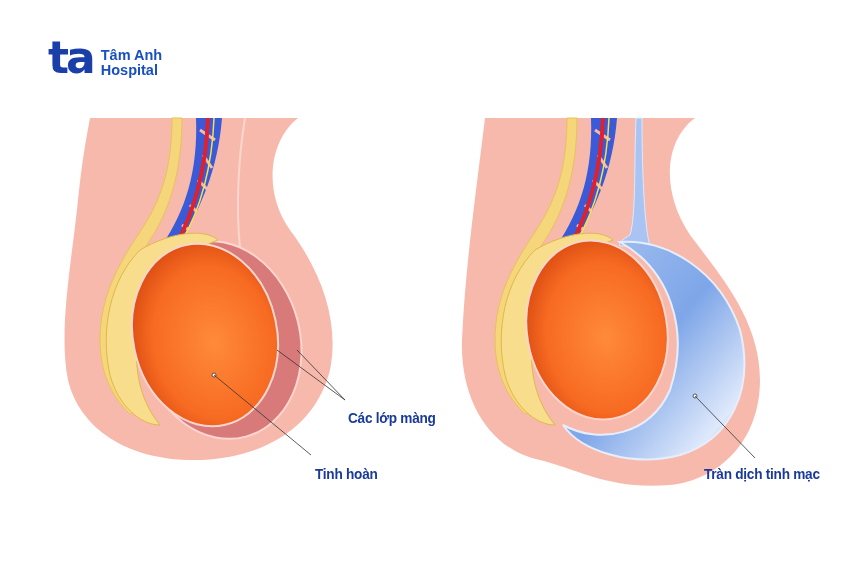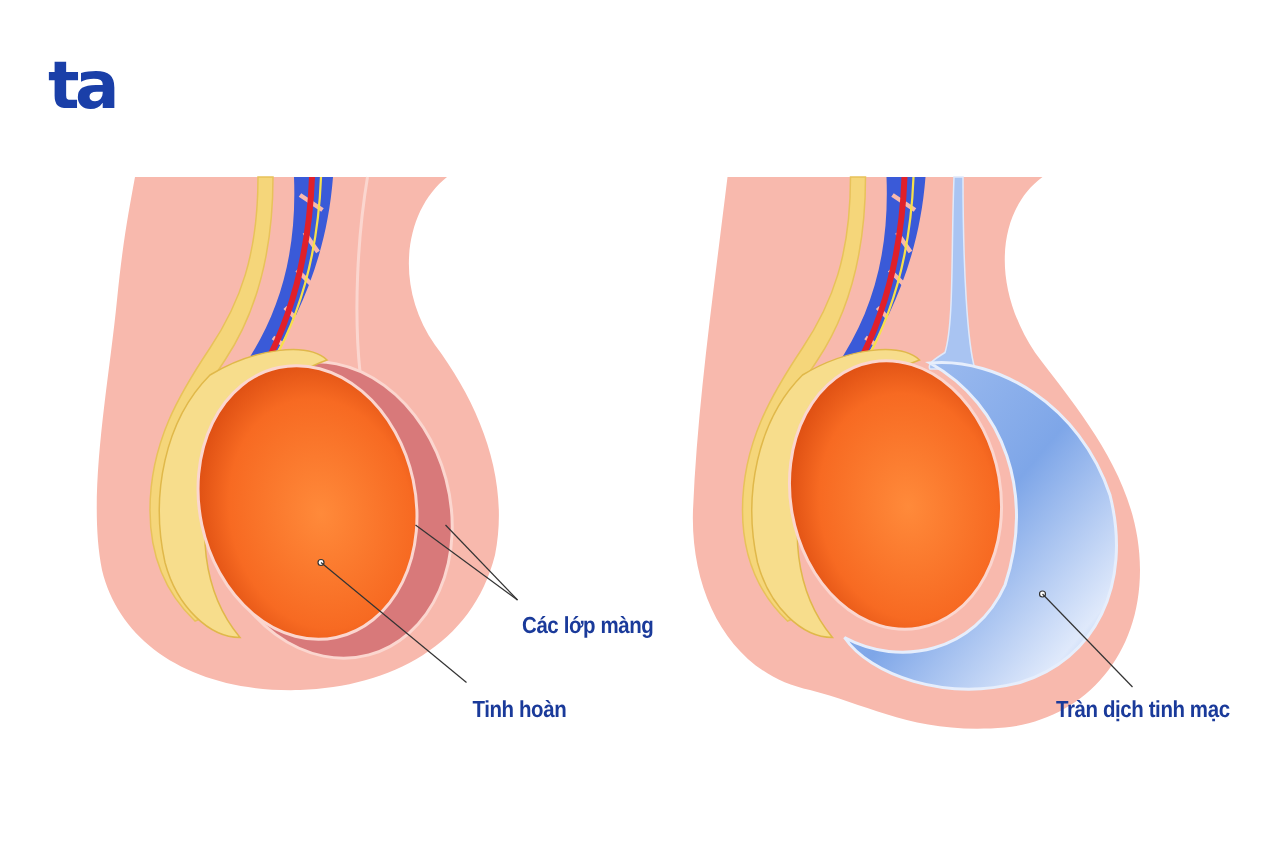--- a/index.html
+++ b/index.html
@@ -1,27 +1,31 @@
 <!DOCTYPE html>
 <html><head>
   <meta charset="utf-8">
   <style>
     html, body { margin: 0; padding: 0; background: #ffffff; }
     body { width: 847px; height: 565px; position: relative; overflow: hidden; font-family: "Liberation Sans", sans-serif; }
-    .logo { position: absolute; left: 32px; top: 40px; display: flex; align-items: flex-end; }
+    .logo { position: absolute; left: 48px; top: 40px; display: flex; align-items: flex-end; }
     .logo-mark { font-family: "DejaVu Sans", sans-serif; font-weight: bold; font-size: 44px; color: #1a3fa8; letter-spacing: -3px; line-height: 36px; height: 40px; }
     .logo-text { margin-left: 8px; display: flex; flex-direction: column; line-height: 15px; font-weight: bold; font-size: 14.5px; color: #1a4fc0; padding-bottom: 2px; }
     .illus { position: absolute; left: 0; top: 0; }
     .label { position: absolute; font-family: "Liberation Sans", sans-serif; font-weight: bold; color: #1a3a9a; font-size: 15.5px; letter-spacing: -0.3px; transform: scaleX(0.88); transform-origin: left top; white-space: nowrap; }
   </style>
 </head>
 <body>
 
 <div class="logo">
   <div class="logo-mark">ta</div>
+  <div class="logo-text">
+    <span>Tâm Anh</span>
+    <span>Hospital</span>
+  </div>
 </div>
 
 <svg class="illus" width="847" height="565" viewBox="0 0 847 565">
   <defs>
     <radialGradient id="testisGrad" cx="0.55" cy="0.55" r="0.6">
       <stop offset="0" stop-color="#ff8a3a"></stop>
       <stop offset="0.7" stop-color="#f76a22"></stop>
       <stop offset="1" stop-color="#d94a10"></stop>
     </radialGradient>
     <linearGradient id="fluidGrad" x1="0" y1="0" x2="1" y2="1">

